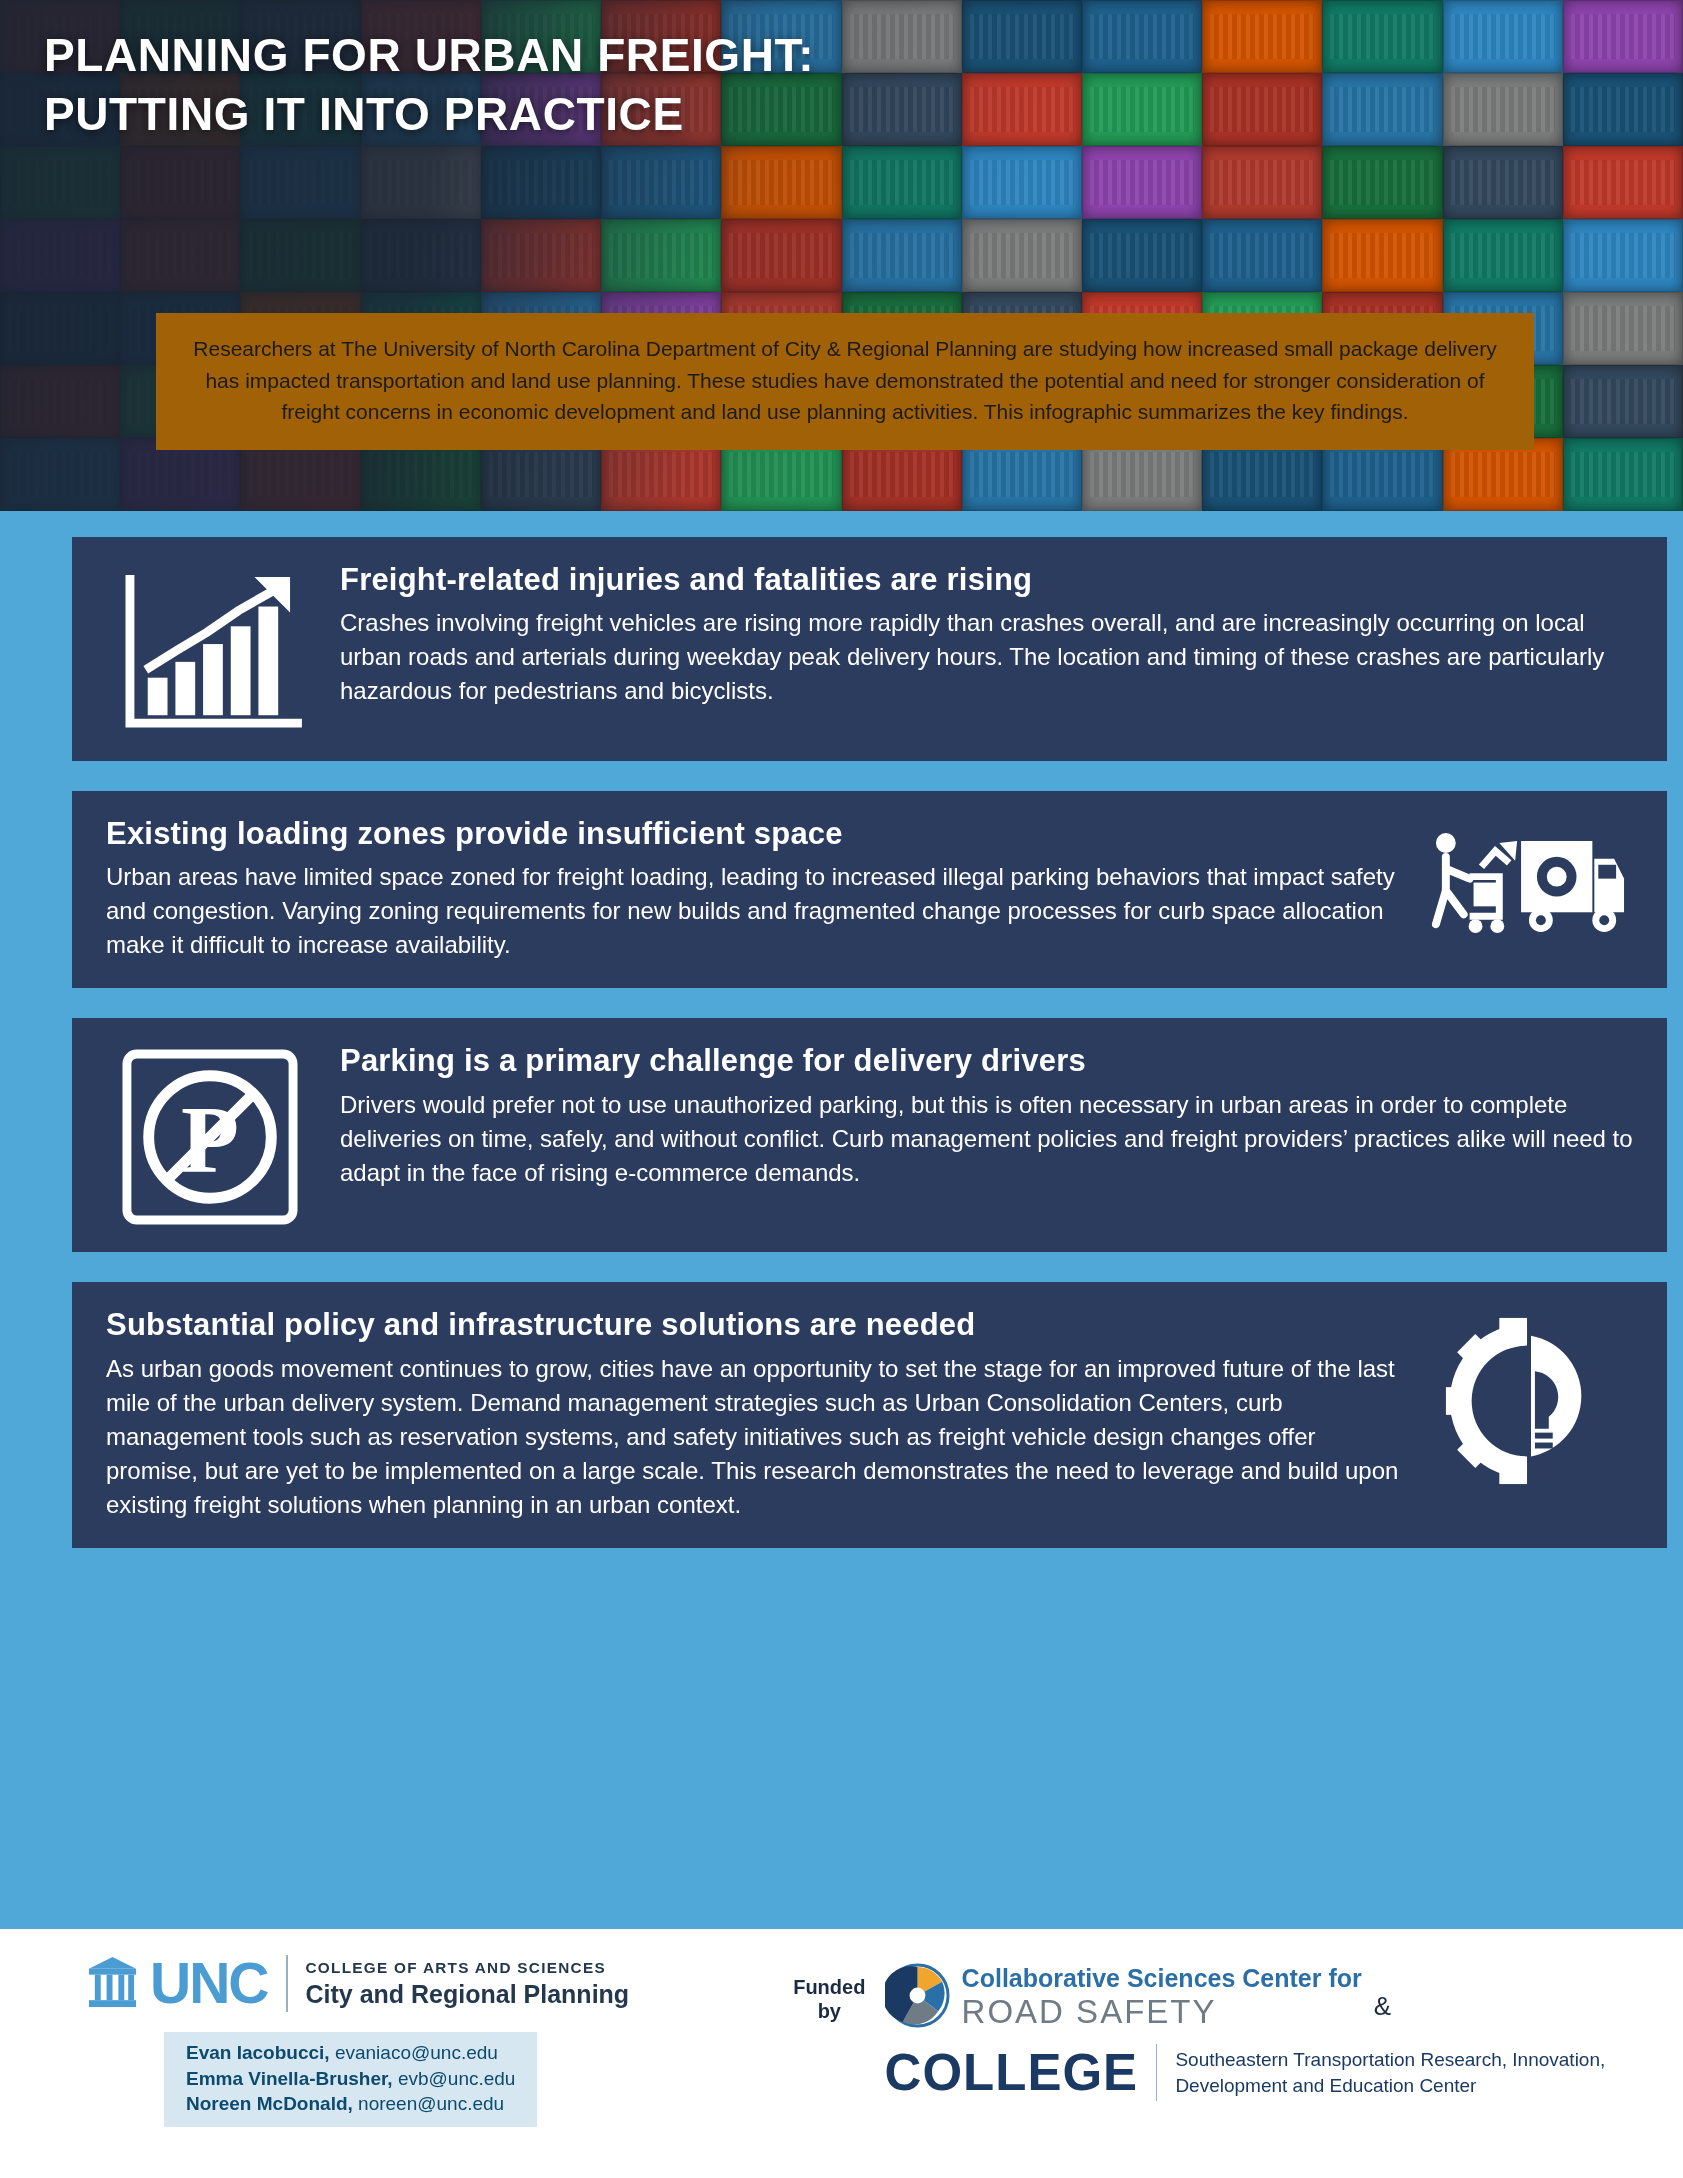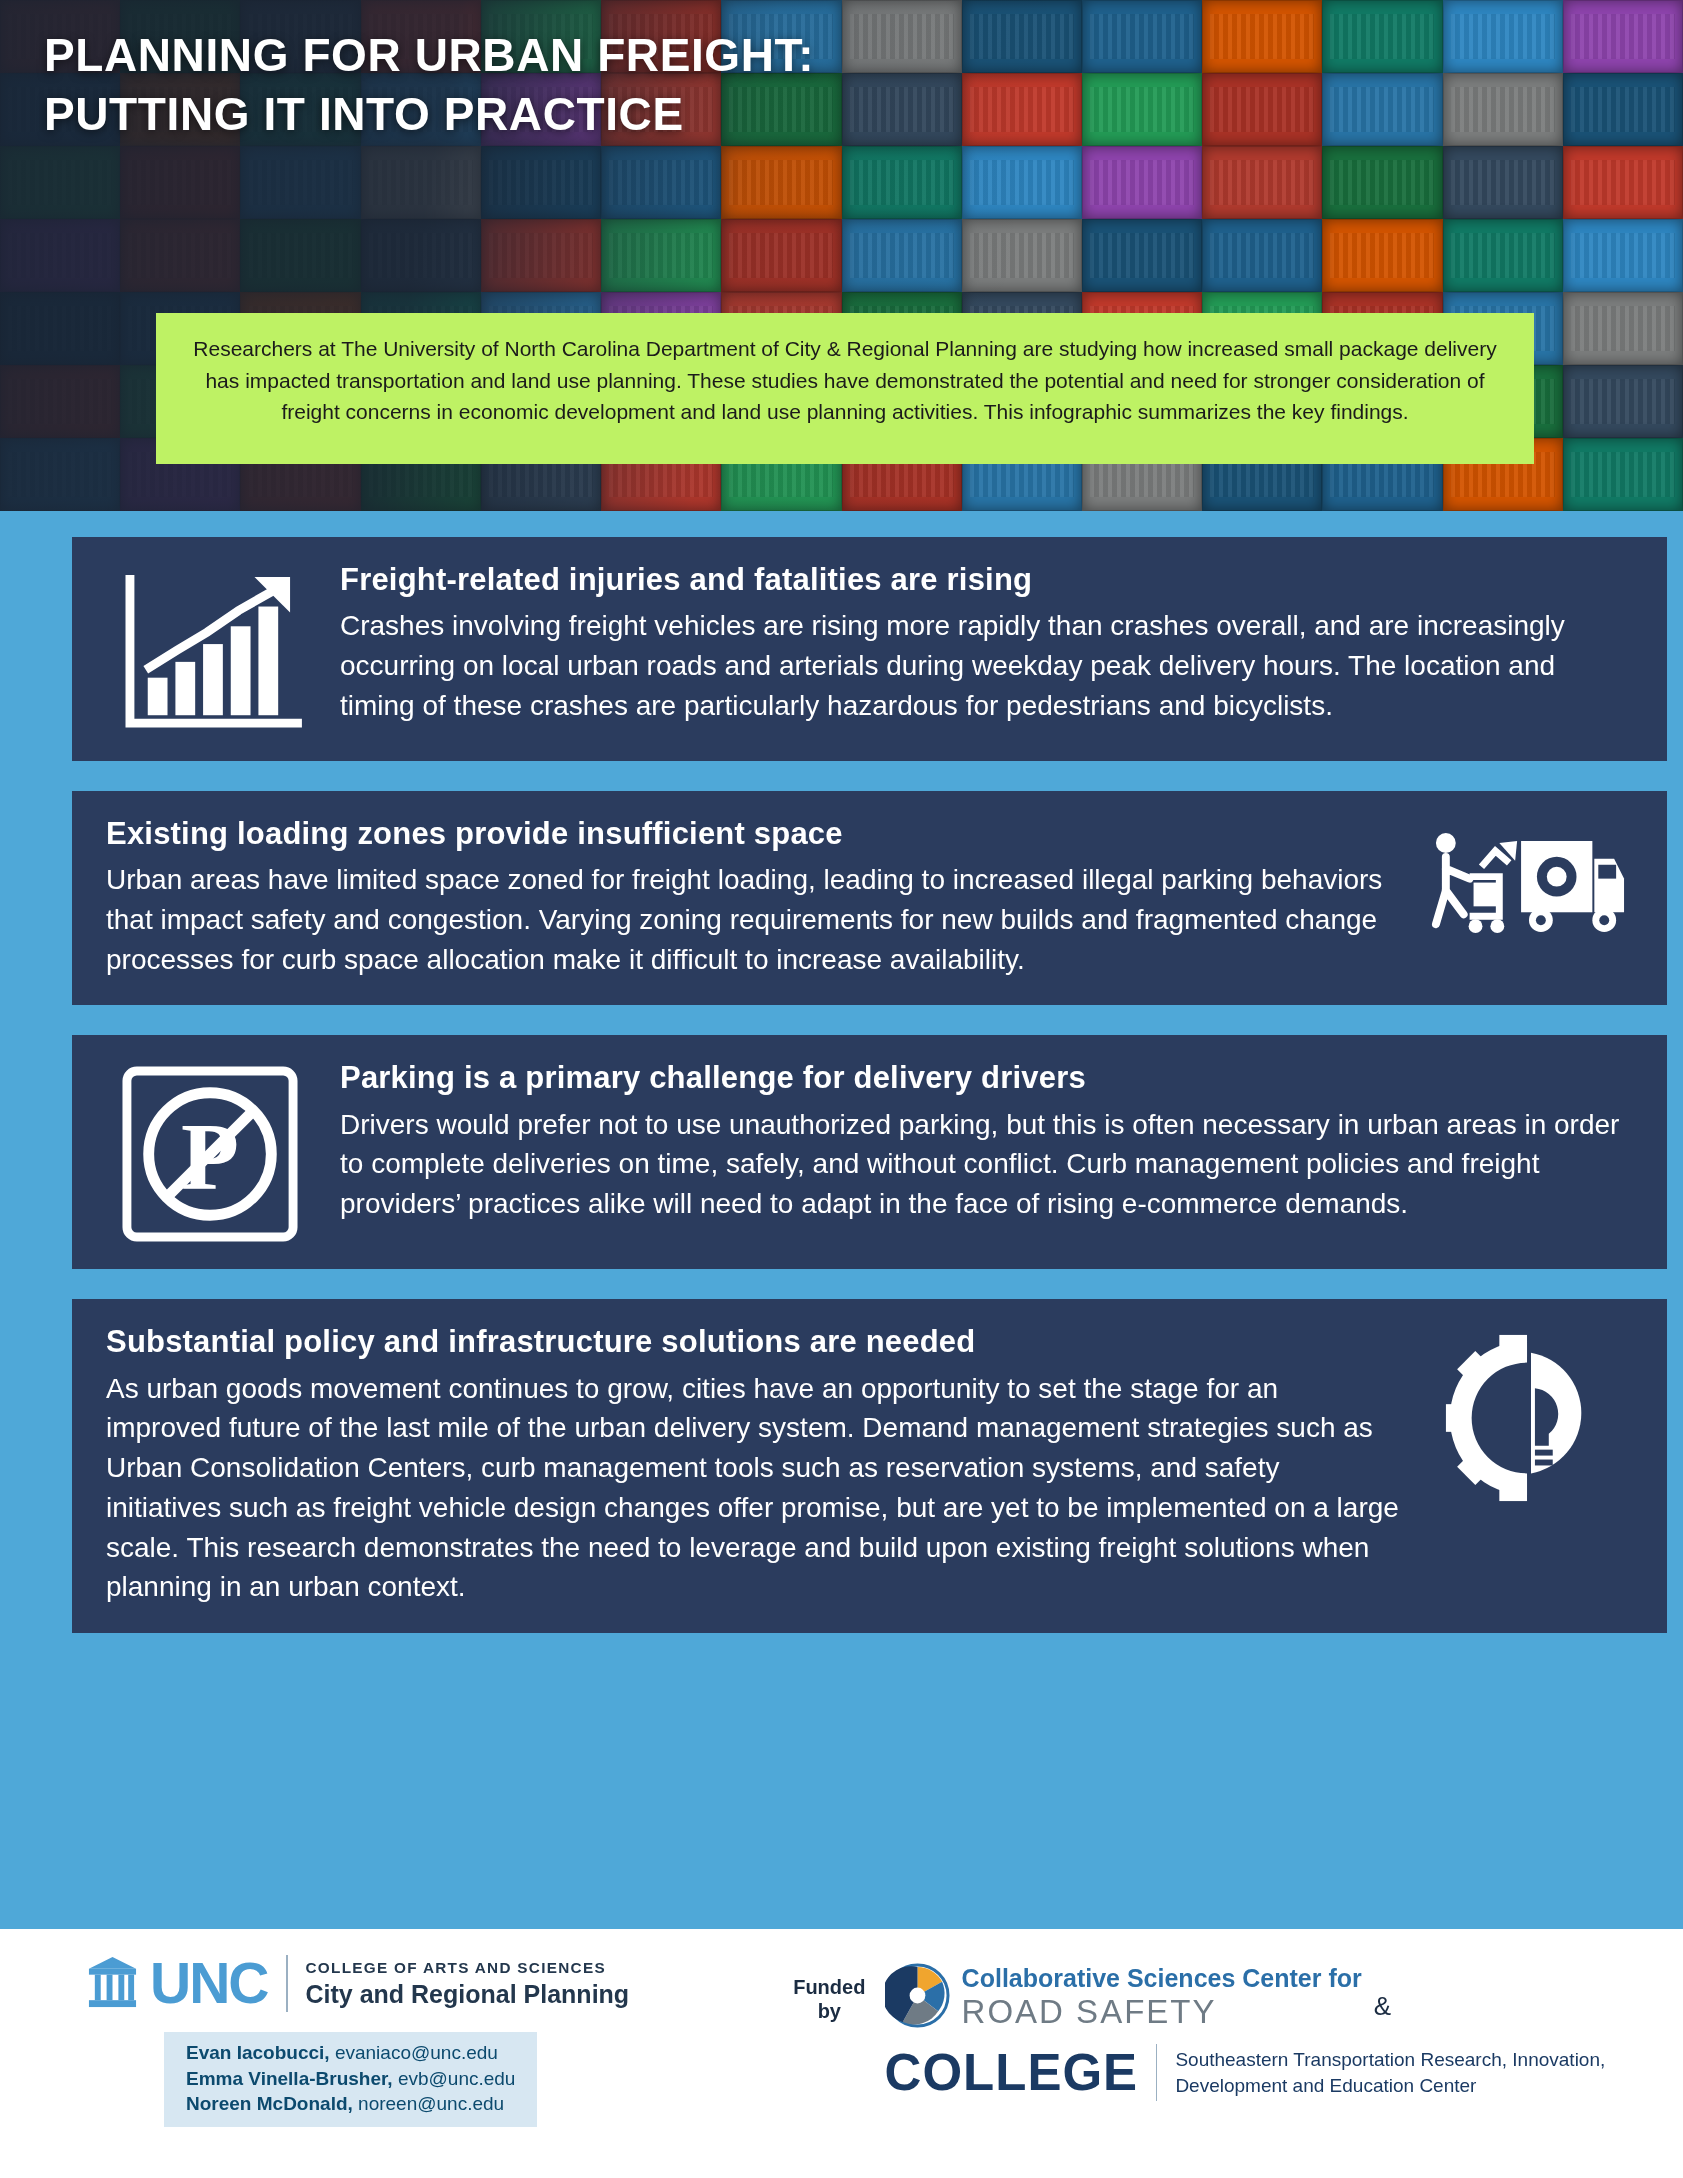--- a/index.html
+++ b/index.html
@@ -58,22 +58,22 @@
     font-weight: bold;
     letter-spacing: 0.6px;
     text-transform: uppercase;
     text-shadow: 0 2px 10px rgba(0,0,0,0.55);
   }
   .intro-box {
     position: absolute;
     left: 156px;
     top: 313px;
     width: 1378px;
-    background: #bef264;
-    padding: 20px 34px 36px 34px;
+    background: #a16207;
+    padding: 20px 34px 22px 34px;
     text-align: center;
     color: #1b1b1b;
     font-size: 21px;
     line-height: 1.5;
   }
 
   
   .body-wrap {
     position: relative;
     width: 1683px;
@@ -103,21 +103,21 @@
   }
   .card-body { flex: 1 1 auto; }
   .card-title {
     font-size: 31px;
     font-weight: bold;
     letter-spacing: 0.2px;
     margin: 0 0 8px 0;
     line-height: 1.2;
   }
   .card-text {
-    font-size: 28px;
+    font-size: 24px;
     line-height: 1.42;
     margin: 0;
     font-weight: 300;
   }
 
   
   .footer {
     position: relative;
     width: 1683px;
     height: 249px;

